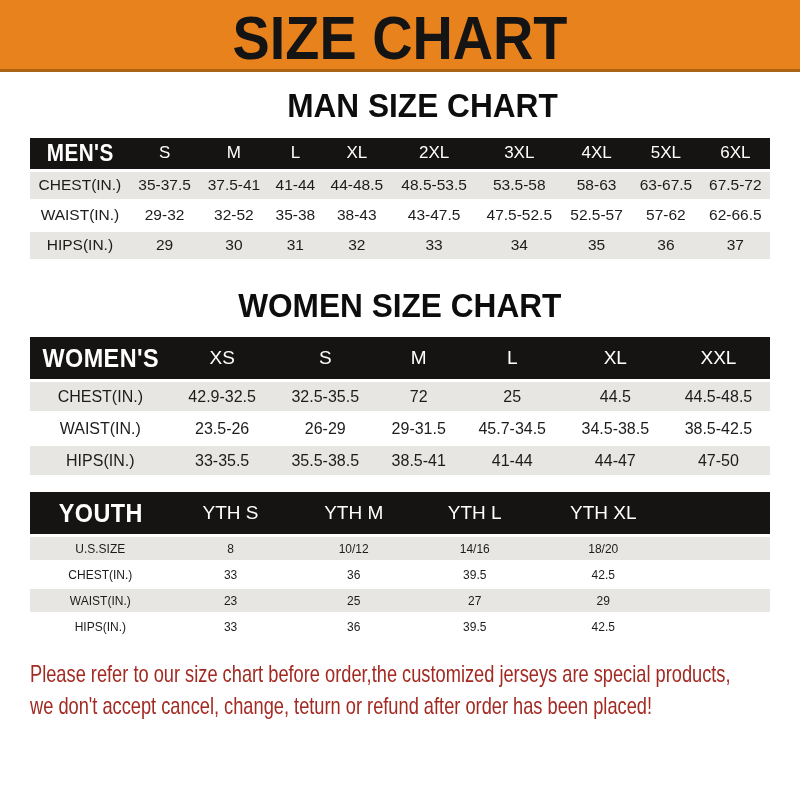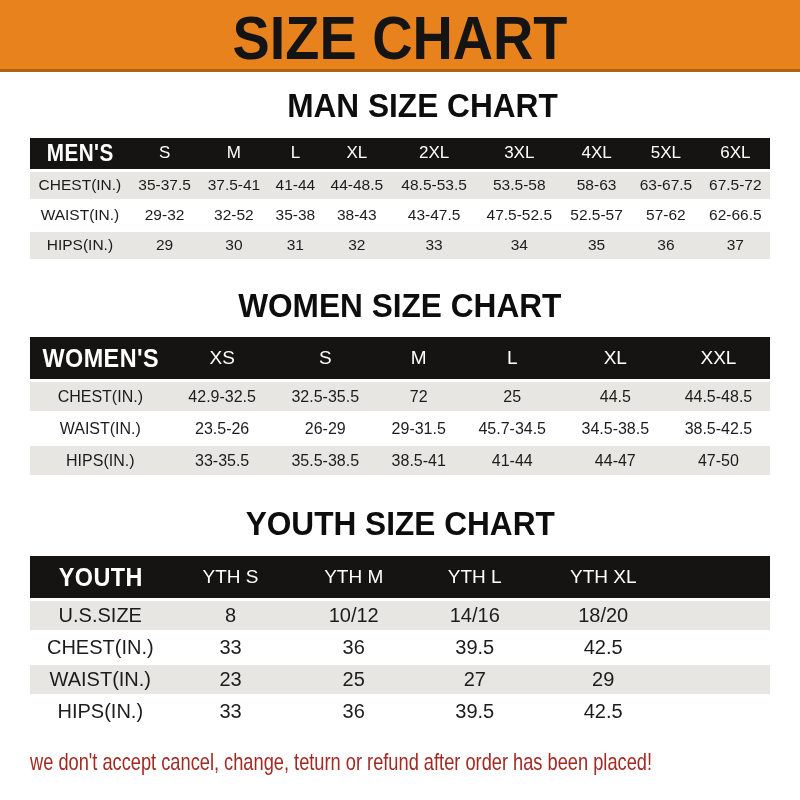--- a/index.html
+++ b/index.html
@@ -38,21 +38,21 @@
     letter-spacing:0.5px; white-space:nowrap;
   }
   table.men   th.corner .cond2 { font-size:23px; }
   table.women th.corner .cond2, table.youth th.corner .cond2 { font-size:26px; }
 
   table.size-table td { padding:0 2px; white-space:nowrap; }
   tr.shade td { background:#e7e6e3; }
   tr.plain td { background:#ffffff; }
   table.men   td { height:27px; font-size:15.5px; }
   table.women td { height:29px; font-size:16px; }
-  table.youth td { height:29px; font-size:20px; }
+  table.youth td { height:23px; font-size:12px; }
   td.rowlabel { font-size:16px; }
 
   table.men   col.label { width:13.5%; }
   table.women col.label { width:19%; }
   table.youth col.label { width:19%; }
   table.youth col.blank { width:13%; }
 
   .disclaimer { margin:17px 0 0 30px; color:#a32a22; }
   .disc-line {
     display:inline-block; font-size:24px; line-height:32px;
@@ -188,21 +188,20 @@
               <td>38.5-41</td>
               <td>41-44</td>
               <td>44-47</td>
               <td>47-50</td>
             </tr>
           </tbody>
     </table>
   </section>
 
   <section class="chart-section youth">
-    <h2 class="section-heading"><span class="cond">YOUTH SIZE CHART</span></h2>
     <table class="size-table youth">
       <colgroup>
             <col class="label">
             <col>
             <col>
             <col>
             <col>
             <col class="blank">
           </colgroup>
       <thead>
@@ -247,16 +246,17 @@
               <td>39.5</td>
               <td>42.5</td>
               <td>&nbsp;</td>
             </tr>
           </tbody>
     </table>
   </section>
 </div>
 
   <footer class="disclaimer">
+    <div><span class="disc-line">Please refer to our size chart before order,the customized jerseys are special products,</span></div>
     <div><span class="disc-line">we don't accept cancel, change, teturn or refund after order has been placed!</span></div>
   </footer>
 
 </div>
 
 </body></html>

